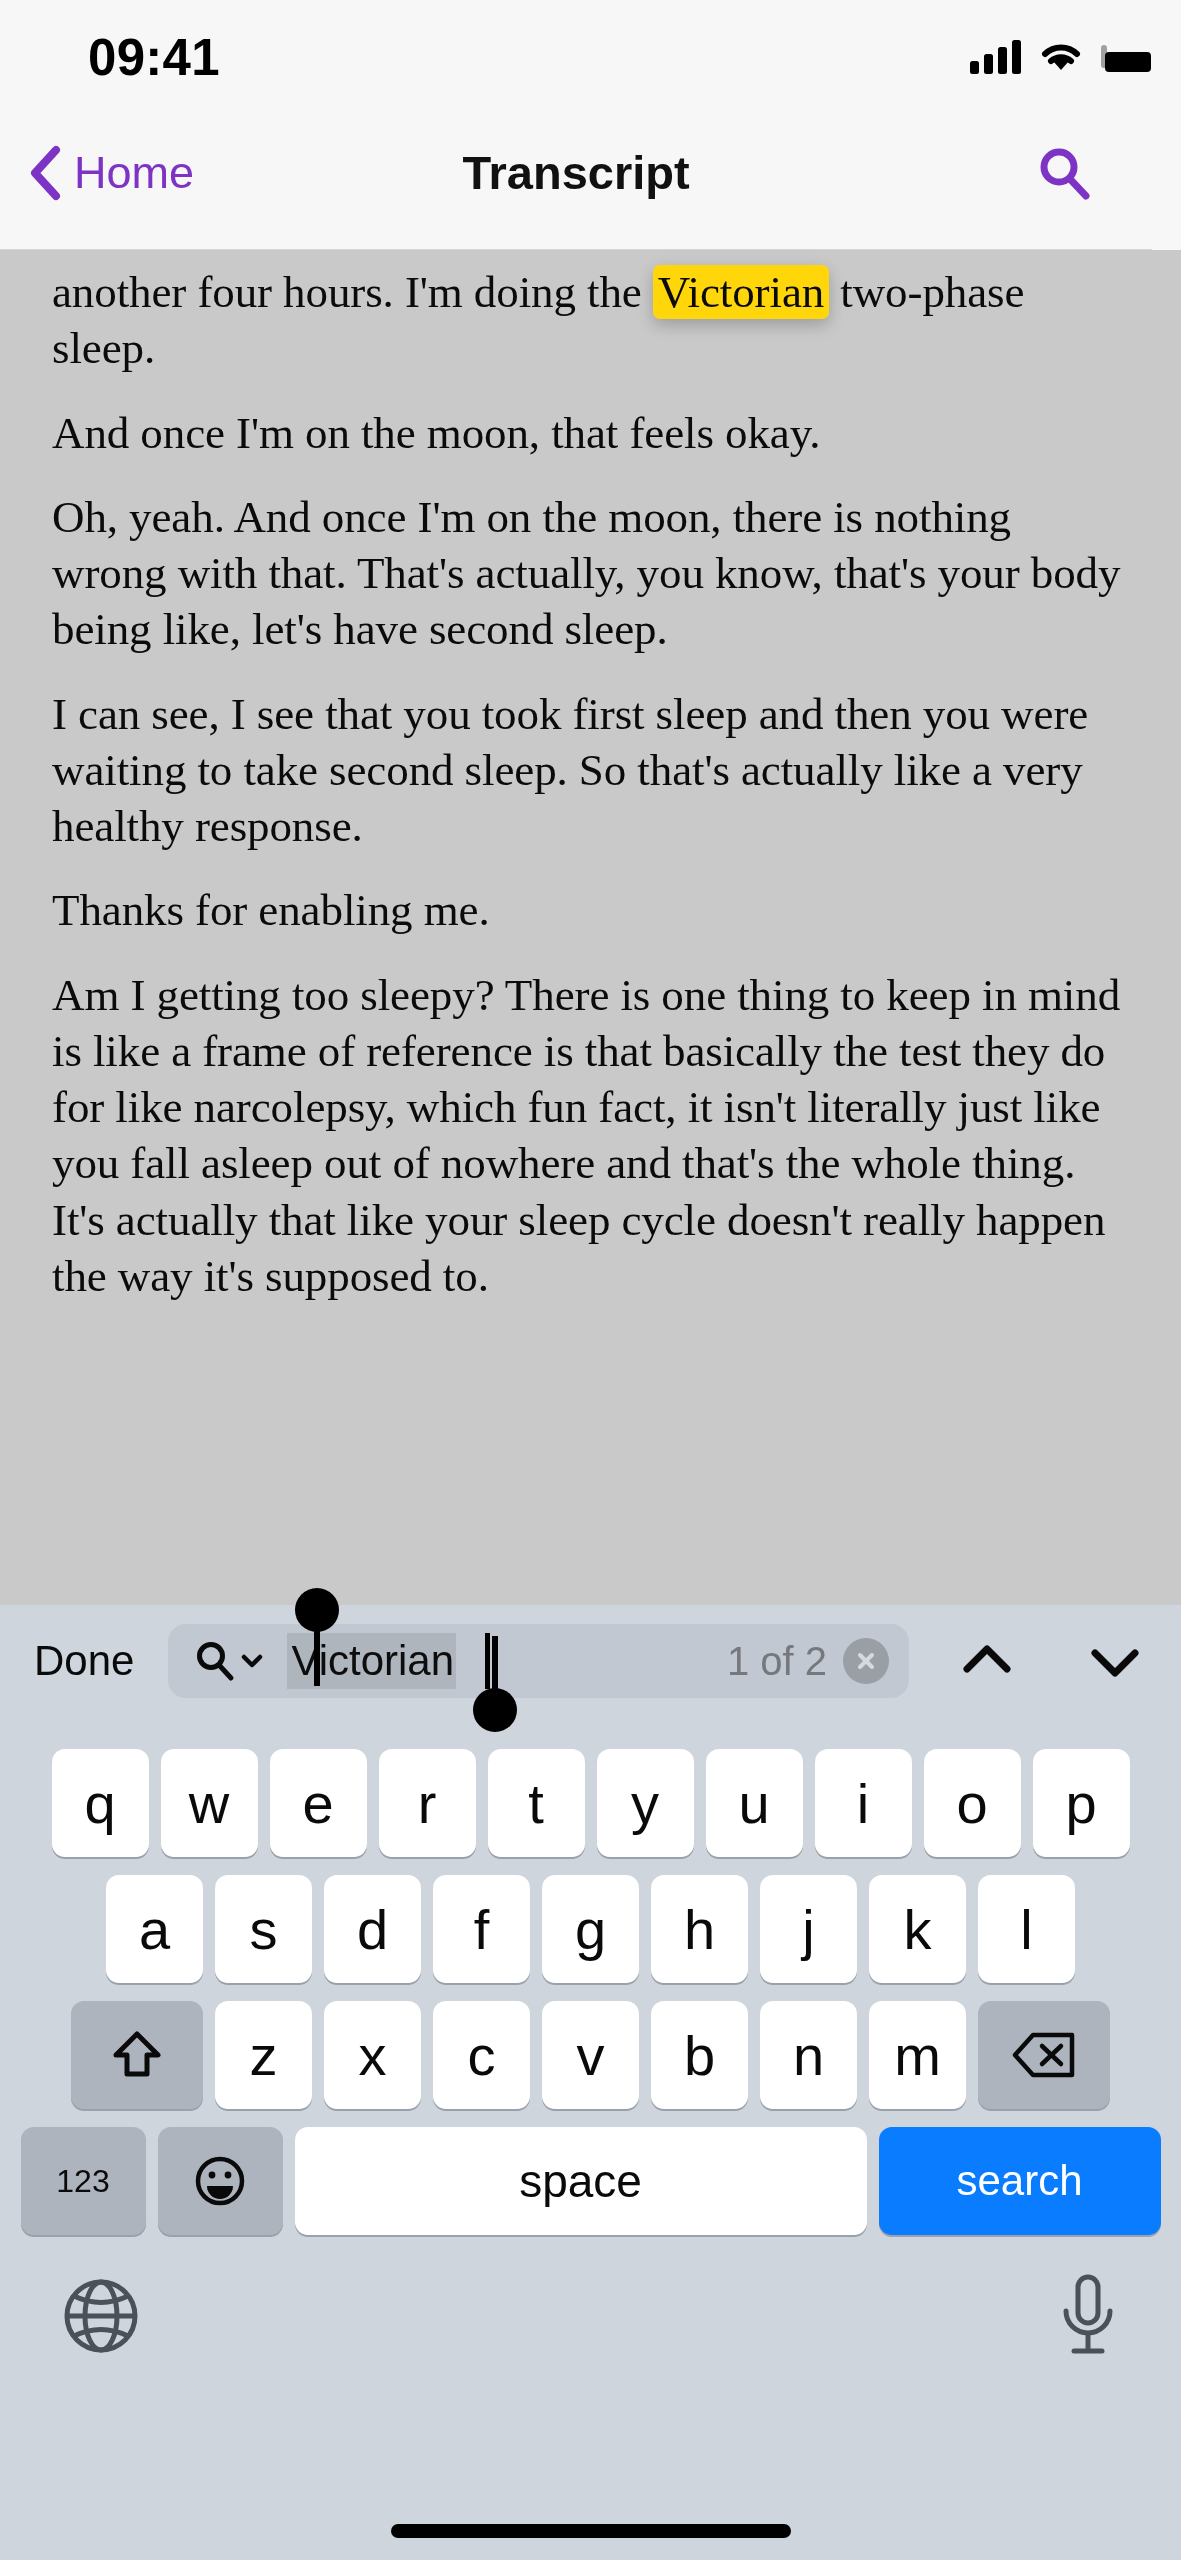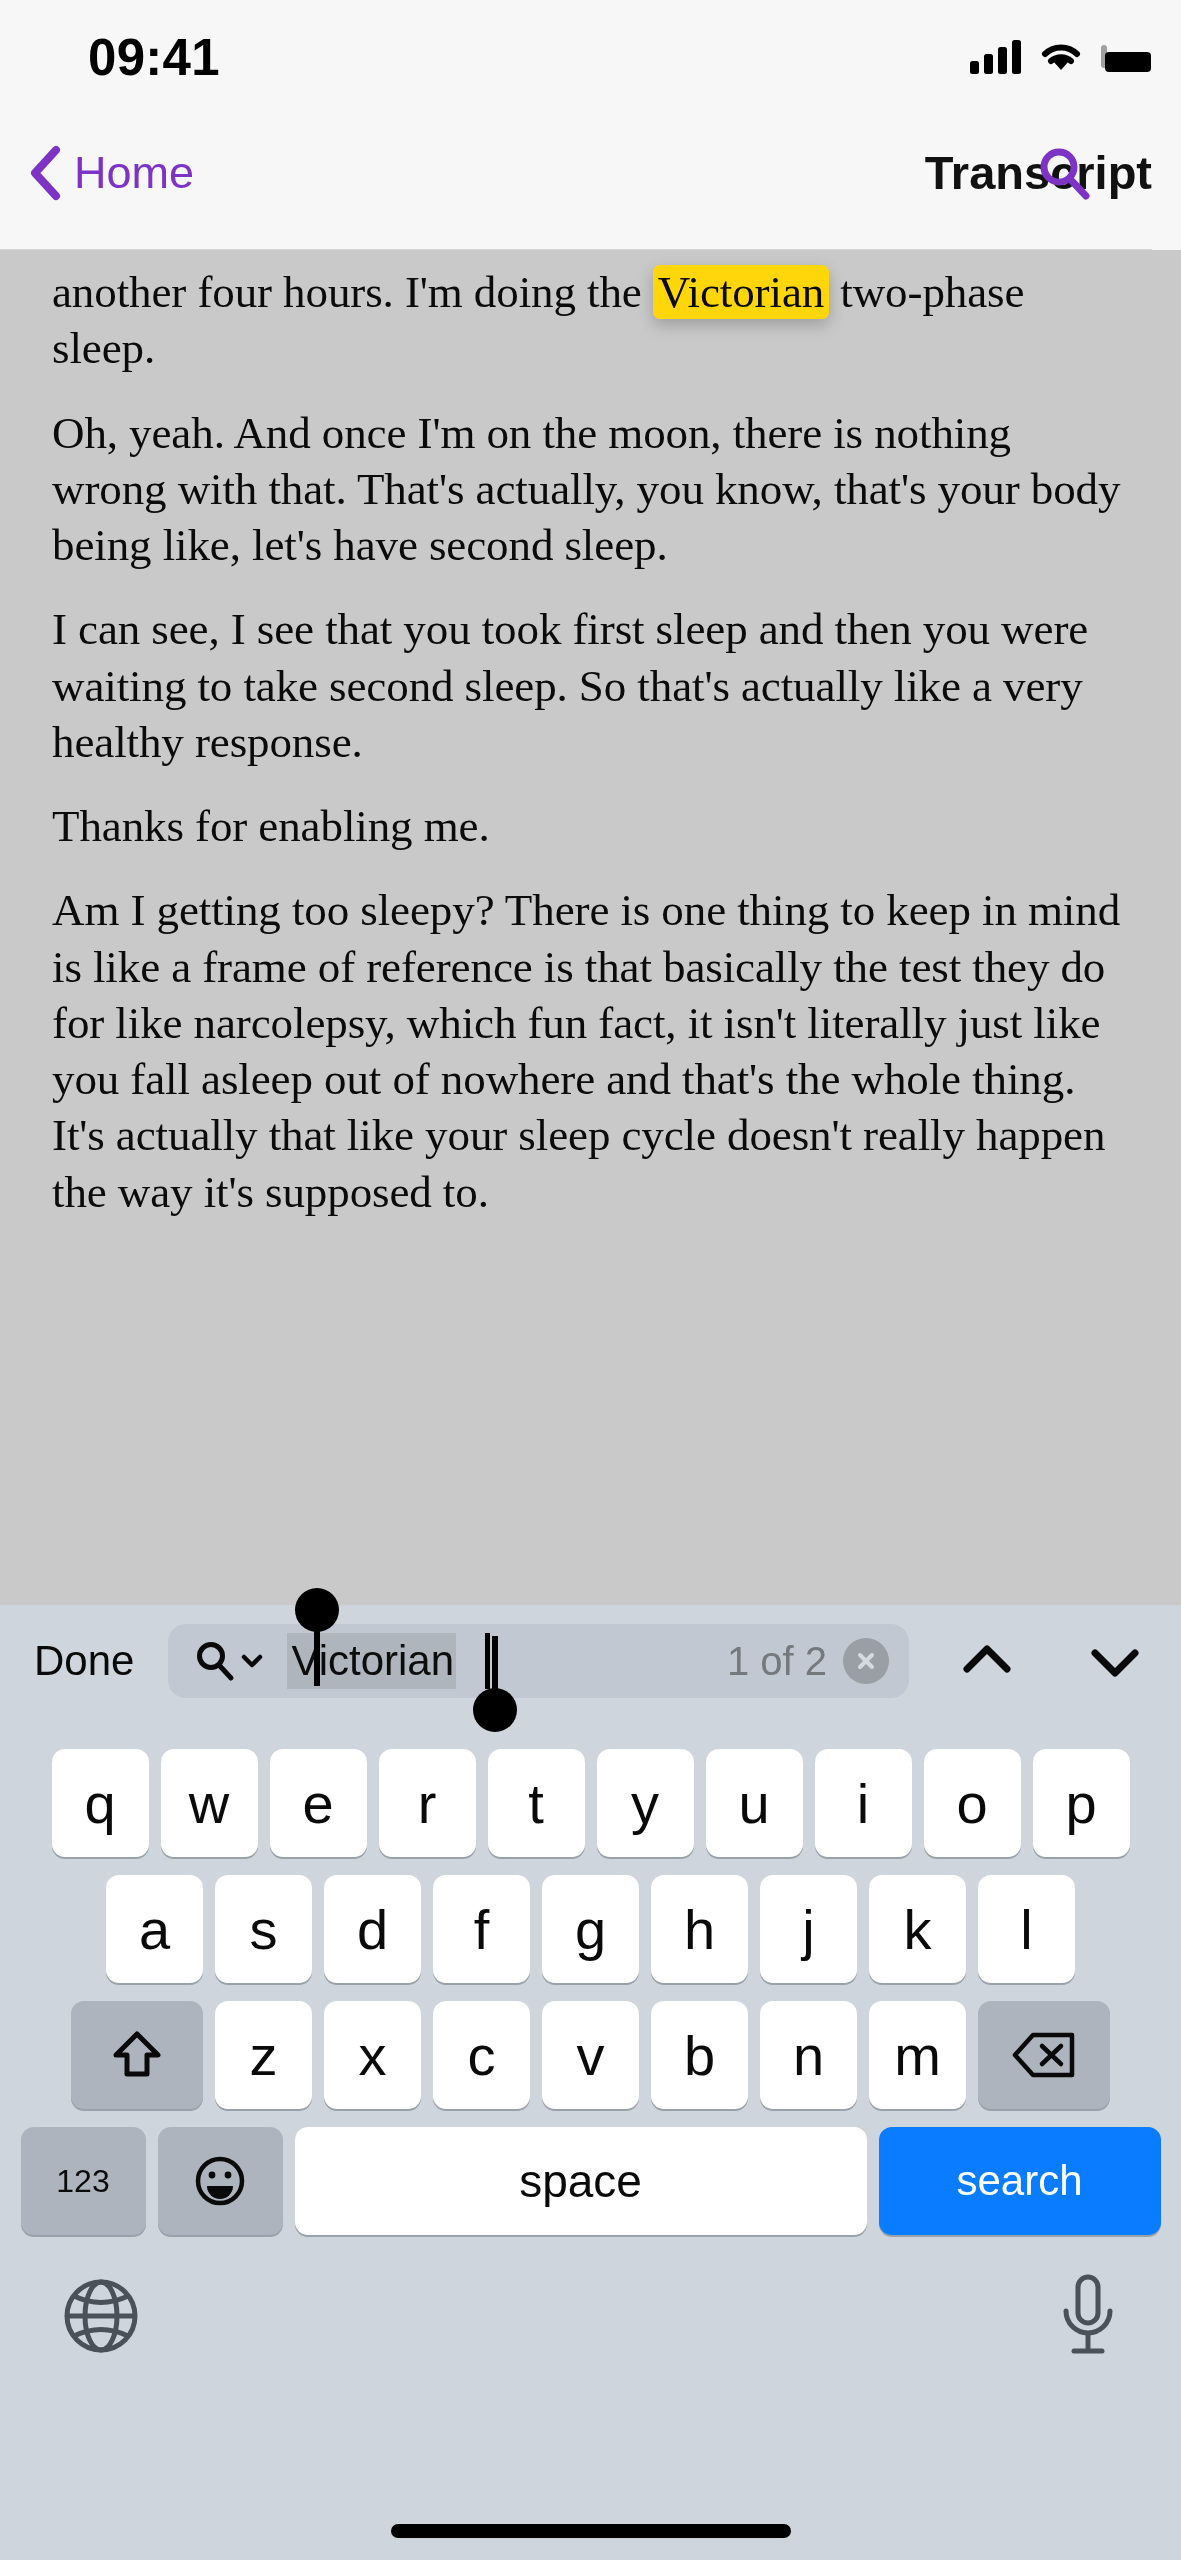--- a/index.html
+++ b/index.html
@@ -58,21 +58,21 @@
     display: flex; align-items: center;
     border-bottom: 1px solid #D4D4D4;
   }
   #back-button {
     display: flex; align-items: center; gap: 12px;
     position: absolute; left: 28px;
     cursor: pointer;
   }
   #back-label { font-size: 45px; color: #7D34C4; }
   #nav-title {
-    width: 100%; text-align: right;
+    width: 100%; text-align: center;
     font-size: 47px; font-weight: bold; color: #111;
   }
   #search-nav-button {
     position: absolute; right: 60px;
     width: 56px; height: 56px; cursor: pointer;
   }
 
   
   #transcript {
     position: absolute; top: 250px; left: 0;
@@ -235,20 +235,21 @@
     <svg id="search-nav-button" viewBox="0 0 56 56">
       <circle cx="23" cy="22" r="15" stroke="#7D34C4" stroke-width="7" fill="none"></circle>
       <line x1="34" y1="34" x2="50" y2="51" stroke="#7D34C4" stroke-width="7" stroke-linecap="round"></line>
     </svg>
   </div>
 
   <div id="transcript">
     <p class="para">
       <span>another four hours. I'm doing the </span><span class="hl">Victorian</span><span> two-phase sleep.</span>
     </p>
+    <p class="para">And once I'm on the moon, that feels okay.</p>
     <p class="para">Oh, yeah. And once I'm on the moon, there is nothing wrong with that. That's actually, you know, that's your body being like, let's have second sleep.</p>
     <p class="para">I can see, I see that you took first sleep and then you were waiting to take second sleep. So that's actually like a very healthy response.</p>
     <p class="para">Thanks for enabling me.</p>
     <p class="para">Am I getting too sleepy? There is one thing to keep in mind is like a frame of reference is that basically the test they do for like narcolepsy, which fun fact, it isn't literally just like you fall asleep out of nowhere and that's the whole thing. It's actually that like your sleep cycle doesn't really happen the way it's supposed to.</p>
 
   </div>
 
   <div id="find-bar">
     <div id="done-button">Done</div>
     <div id="find-field">

